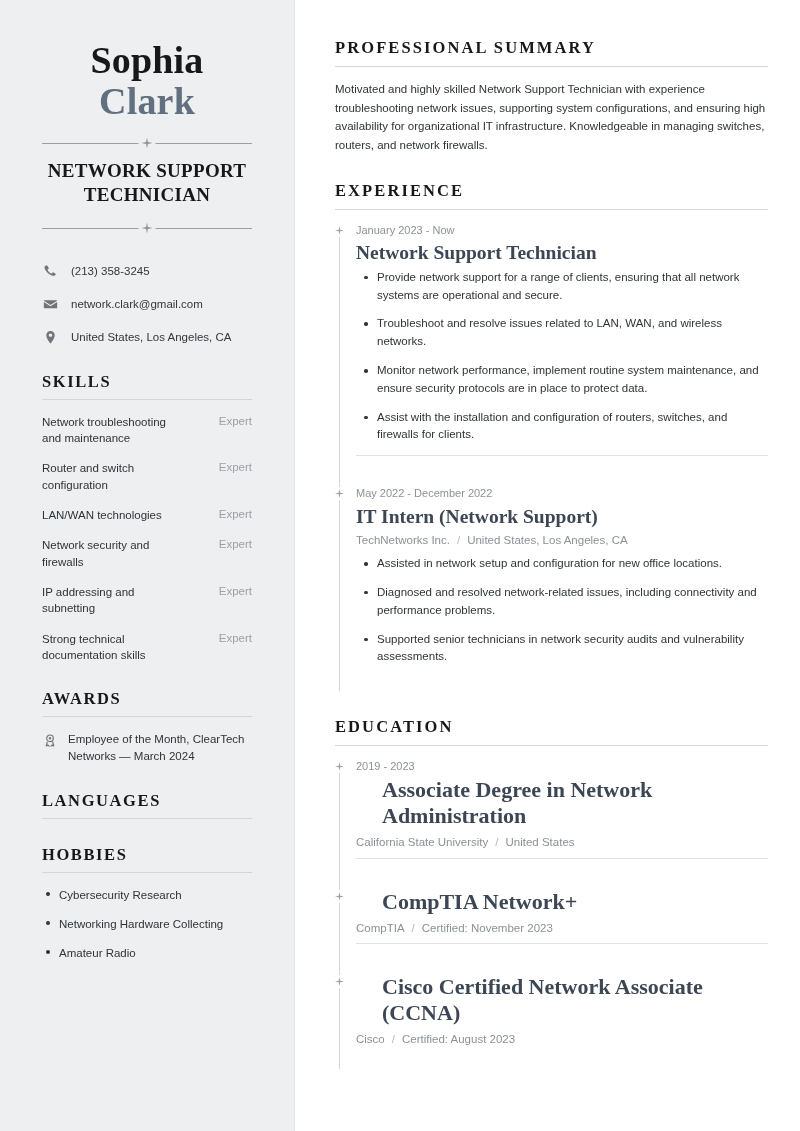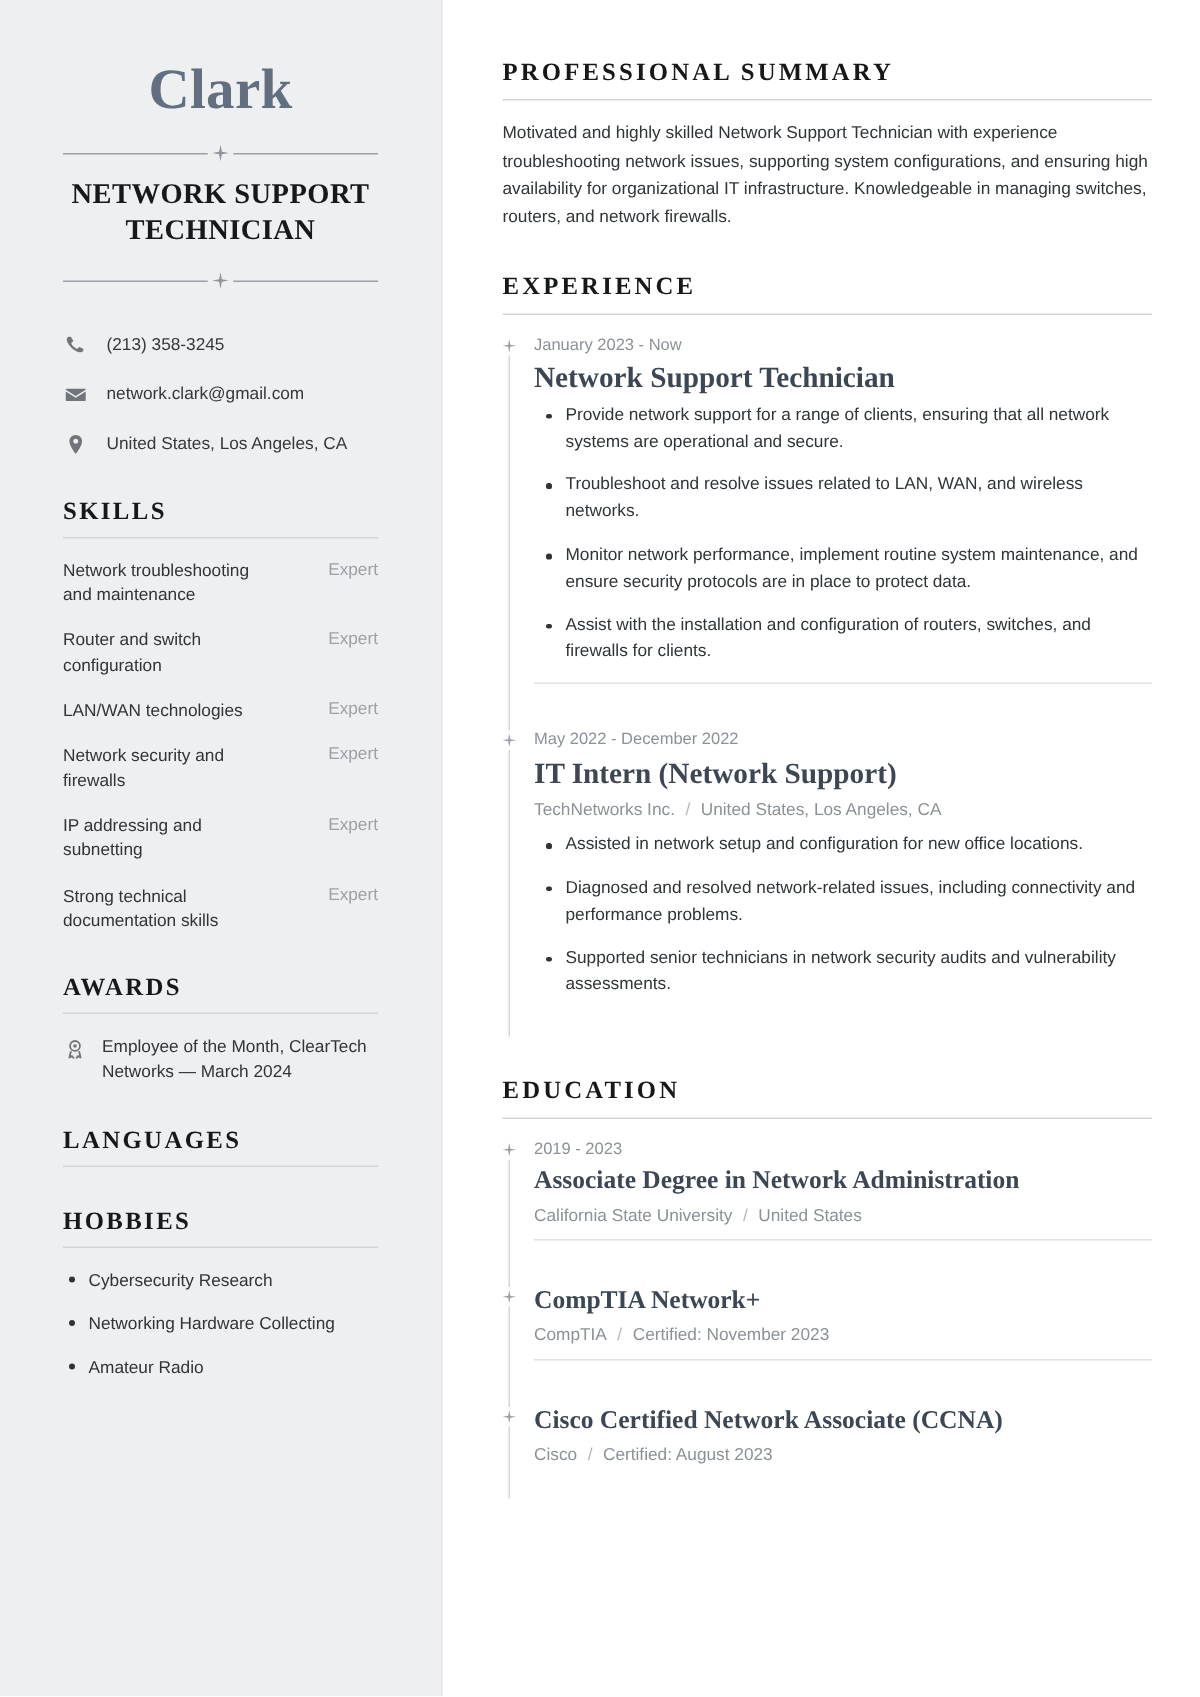--- a/index.html
+++ b/index.html
@@ -302,32 +302,34 @@
     height: 3.5px;
     border-radius: 50%;
     background: #2f3438;
   }
   .tl-divider {
     height: 1px;
     background: #e0e2e5;
     margin: 4px 0 16px 0;
   }
   .edu-item .tl-title {
-    font-size: 17px;
+    font-size: 22px;
     margin-bottom: 6px;
+    margin-left: 26px;
   }
 </style>
 </head>
 <body>
 
 <div class="page">
 
   <aside class="sidebar">
 
     <div class="name-block">
+      <div class="name-first">Sophia</div>
       <div class="name-last">Clark</div>
     </div>
 
     <div class="ornament-rule">
       <span class="star">
         <svg width="11" height="11" viewBox="0 0 11 11">
             <path d="M5.5 0 L6.4 4.6 L11 5.5 L6.4 6.4 L5.5 11 L4.6 6.4 L0 5.5 L4.6 4.6 Z" fill="#8d939a"></path>
           </svg>
       </span>
     </div>

